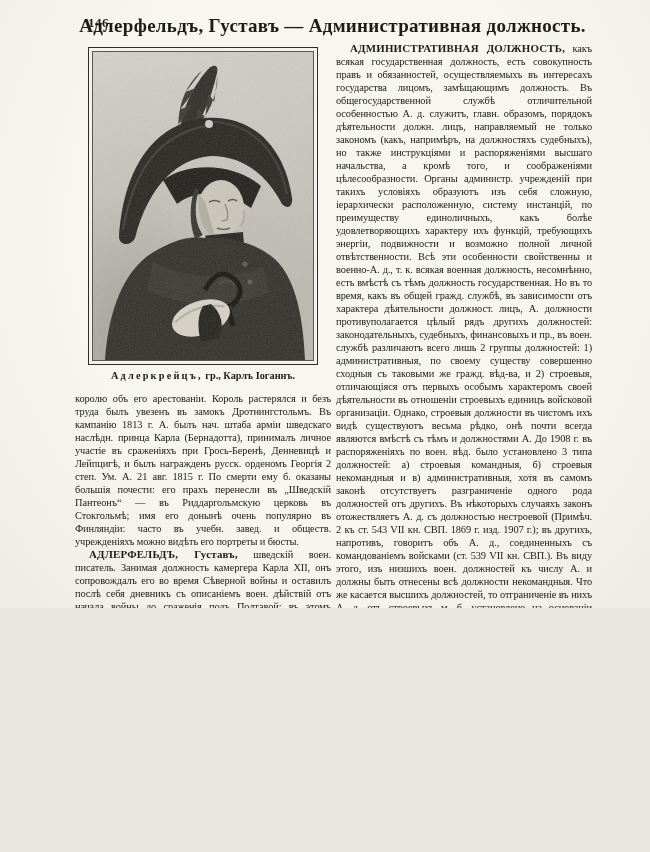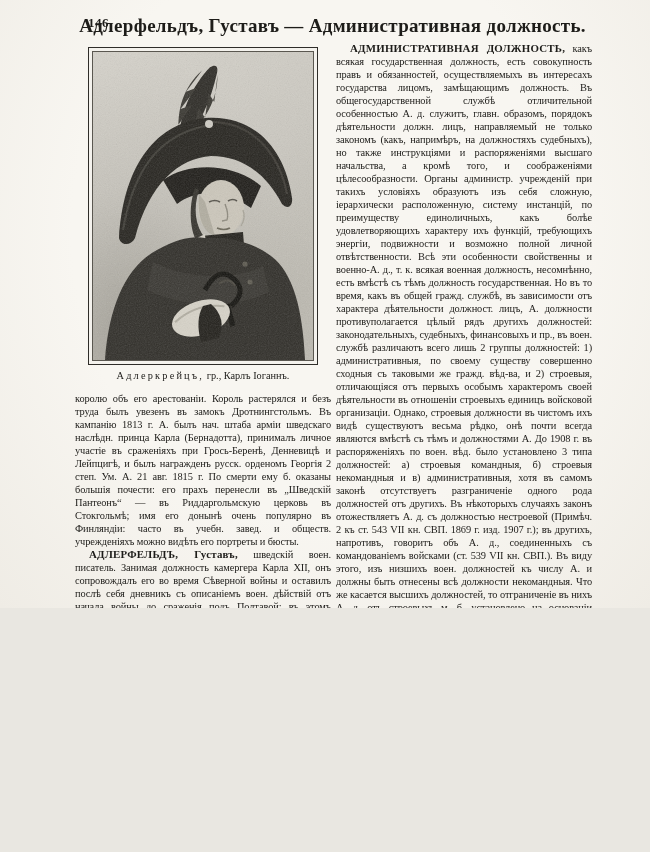--- a/index.html
+++ b/index.html
@@ -21,21 +21,21 @@
   .col{
     position:absolute;top:42px;width:256px;
     font-size:10.4px;line-height:13px;letter-spacing:-.12px;
     text-align:justify;
   }
   .col-left{left:75px;}
   .col-right{left:336px;}
   .col p{margin:0;}
   .indent{text-indent:14px;font-family:Liberation Serif, serif;}
   .article-heading{font-weight:bold;font-size:10.9px;letter-spacing:.2px;}
-  .figure{width:230px;margin:5px auto 10px;}
+  .figure{width:230px;margin:5px auto 10px;font-weight:bold;}
   .frame-outer{border:1px solid #2f2d29;padding:3px;background:#f4f2ed;}
   .frame-inner{border:1px solid #5a5750;line-height:0;background:#cfccc4;}
   .caption{
     text-align:center;font-size:10.3px;letter-spacing:0;
     margin:4px 0 6px;text-indent:0;
   }
   .caption-name{letter-spacing:2.2px;}
 </style>
 </head>
 <body>

